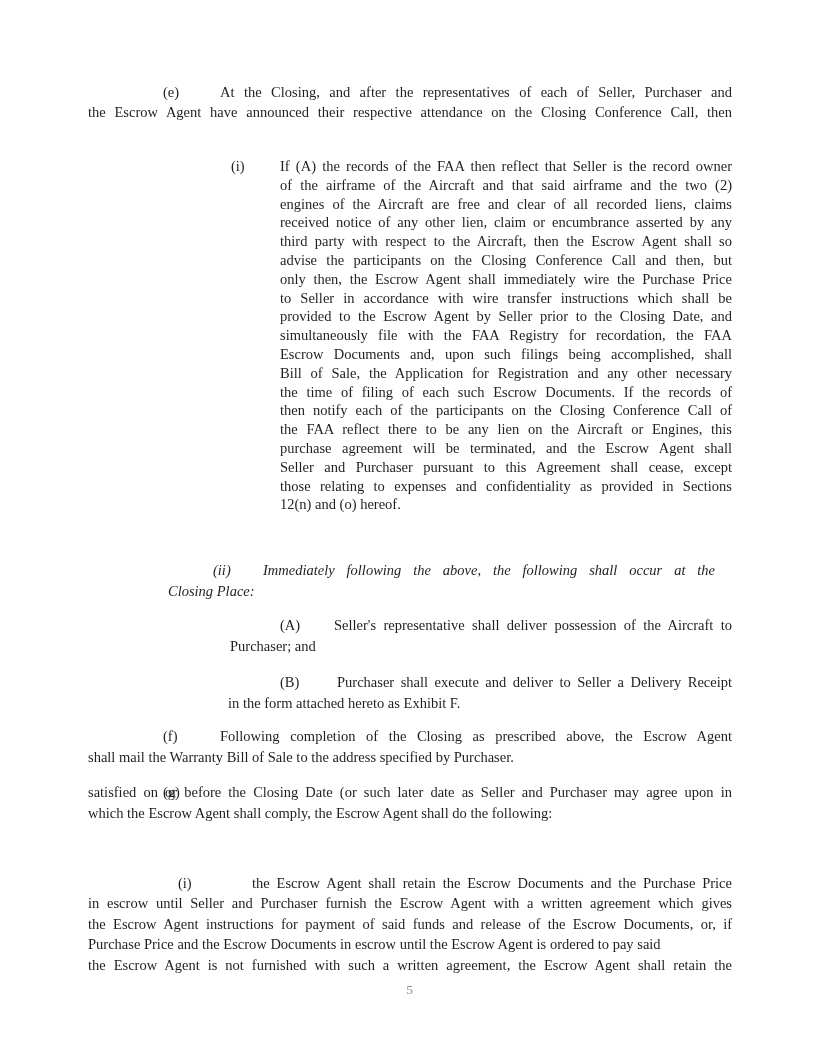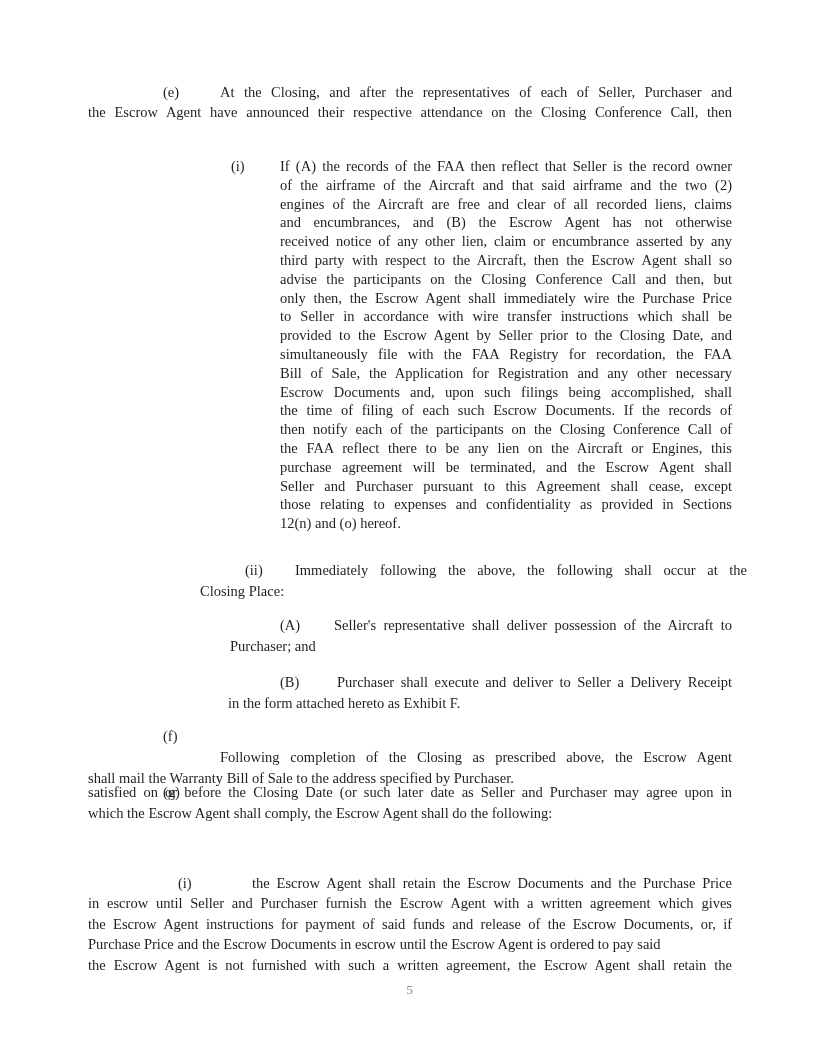--- a/index.html
+++ b/index.html
@@ -33,38 +33,38 @@
   
   .b1 { top: 82px;  left: 88px;  width: 644px; line-height: 20.4px; }
   .b1 .lbl { left: 75px; }
   .b1 .ln.first { padding-left: 132px; }
 
   
   .b2 { top: 157px; left: 280px; width: 452px; line-height: 18.8px; }
   .b2 .lbl { left: -49px; }
 
   
-  .b3 { top: 560px; left: 200px; width: 547px; line-height: 20.5px; }
+  .b3 { top: 560px; left: 168px; width: 547px; line-height: 20.5px; font-style: italic; }
   .b3 .lbl { left: 45px; }
   .b3 .ln.first { padding-left: 95px; }
 
   
   .b4 { top: 615px; left: 230px; width: 502px; line-height: 20.5px; }
   .b4 .lbl { left: 50px; }
   .b4 .ln.first { padding-left: 104px; }
 
   
   .b5 { top: 672px; left: 228px; width: 504px; line-height: 20.5px; }
   .b5 .lbl { left: 52px; }
   .b5 .ln.first { padding-left: 109px; }
 
   
   .b6 { top: 726px; left: 88px;  width: 644px; line-height: 20.5px; }
   .b6 .lbl { left: 75px; }
-  .b6 .ln.first { padding-left: 132px; margin-top: 21px; }
+  .b6 .ln.first { padding-left: 132px; }
 
   
   .b7 { top: 782px; left: 88px;  width: 644px; line-height: 20.6px; }
   .b7 .lbl { left: 75px; }
   .b7 .ln.first { padding-left: 138px; }
 
   
   .b8 { top: 873px; left: 88px;  width: 644px; line-height: 20.4px; }
   .b8 .lbl { left: 90px; }
   .b8 .ln.first { padding-left: 164px; }
@@ -92,30 +92,29 @@
         <div class="ln">the Escrow Agent have announced their respective attendance on the Closing Conference Call, then</div>
       </div>
   </div>
 
   <div class="block b2">
     <span class="lbl">(i)</span>
     <div class="lines">
         <div class="ln first">If (A) the records of the FAA then reflect that Seller is the record owner</div>
         <div class="ln">of the airframe of the Aircraft and that said airframe and the two (2)</div>
         <div class="ln">engines of the Aircraft are free and clear of all recorded liens, claims</div>
-        <div class="ln">and encumbrances, and (B) the Escrow Agent has not otherwise</div>
         <div class="ln">received notice of any other lien, claim or encumbrance asserted by any</div>
         <div class="ln">third party with respect to the Aircraft, then the Escrow Agent shall so</div>
         <div class="ln">advise the participants on the Closing Conference Call and then, but</div>
         <div class="ln">only then, the Escrow Agent shall immediately wire the Purchase Price</div>
         <div class="ln">to Seller in accordance with wire transfer instructions which shall be</div>
         <div class="ln">provided to the Escrow Agent by Seller prior to the Closing Date, and</div>
         <div class="ln">simultaneously file with the FAA Registry for recordation, the FAA</div>
+        <div class="ln">Escrow Documents and, upon such filings being accomplished, shall</div>
         <div class="ln">Bill of Sale, the Application for Registration and any other necessary</div>
-        <div class="ln">Escrow Documents and, upon such filings being accomplished, shall</div>
         <div class="ln">the time of filing of each such Escrow Documents.  If the records of</div>
         <div class="ln">then notify each of the participants on the Closing Conference Call of</div>
         <div class="ln">the FAA reflect there to be any lien on the Aircraft or Engines,  this</div>
         <div class="ln">purchase agreement will be terminated, and the Escrow Agent shall</div>
         <div class="ln">Seller and  Purchaser pursuant to this Agreement shall cease, except</div>
         <div class="ln">those relating to expenses and confidentiality as provided in Sections</div>
         <div class="ln last">12(n) and (o) hereof.</div>
       </div>
   </div>
 

